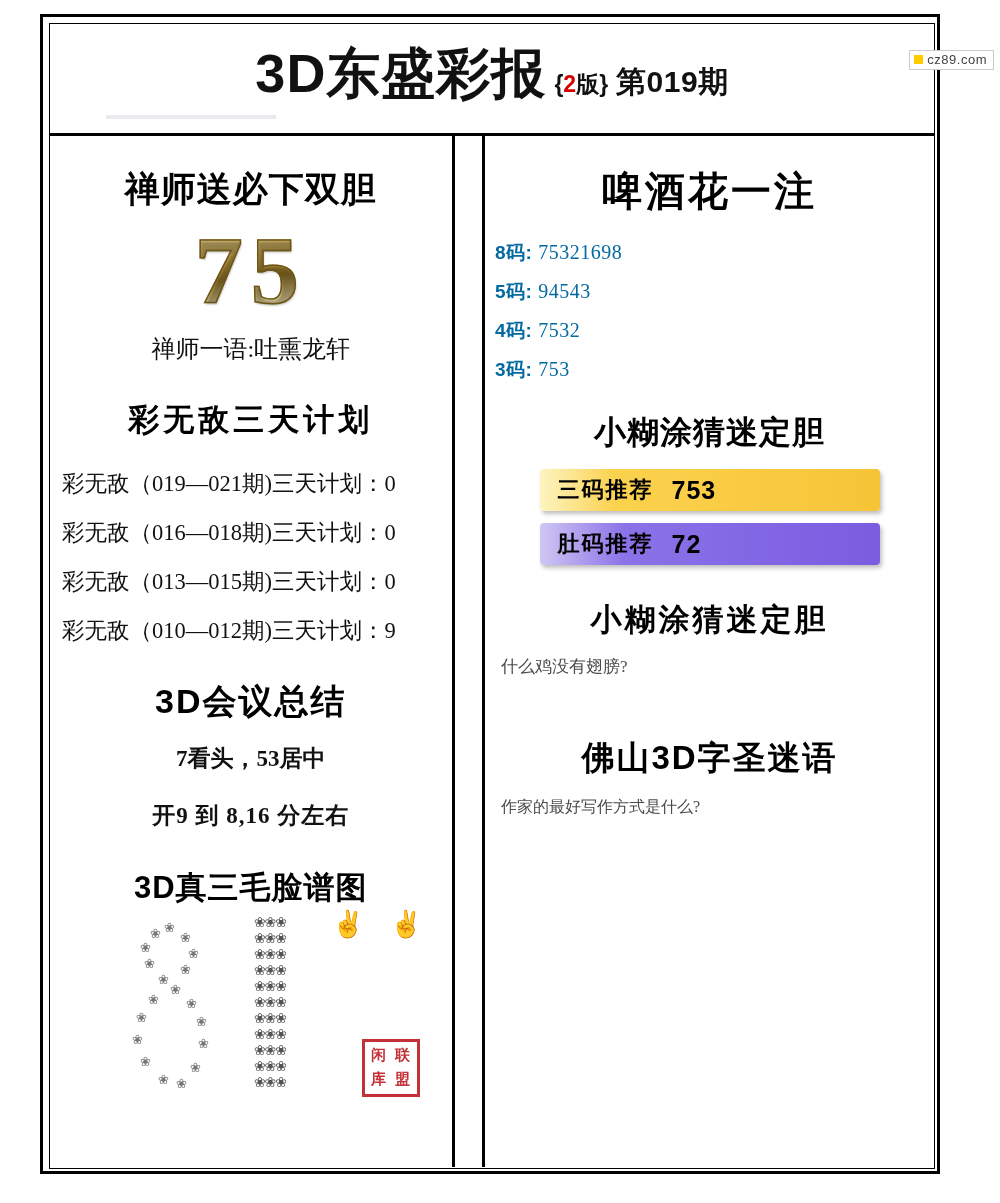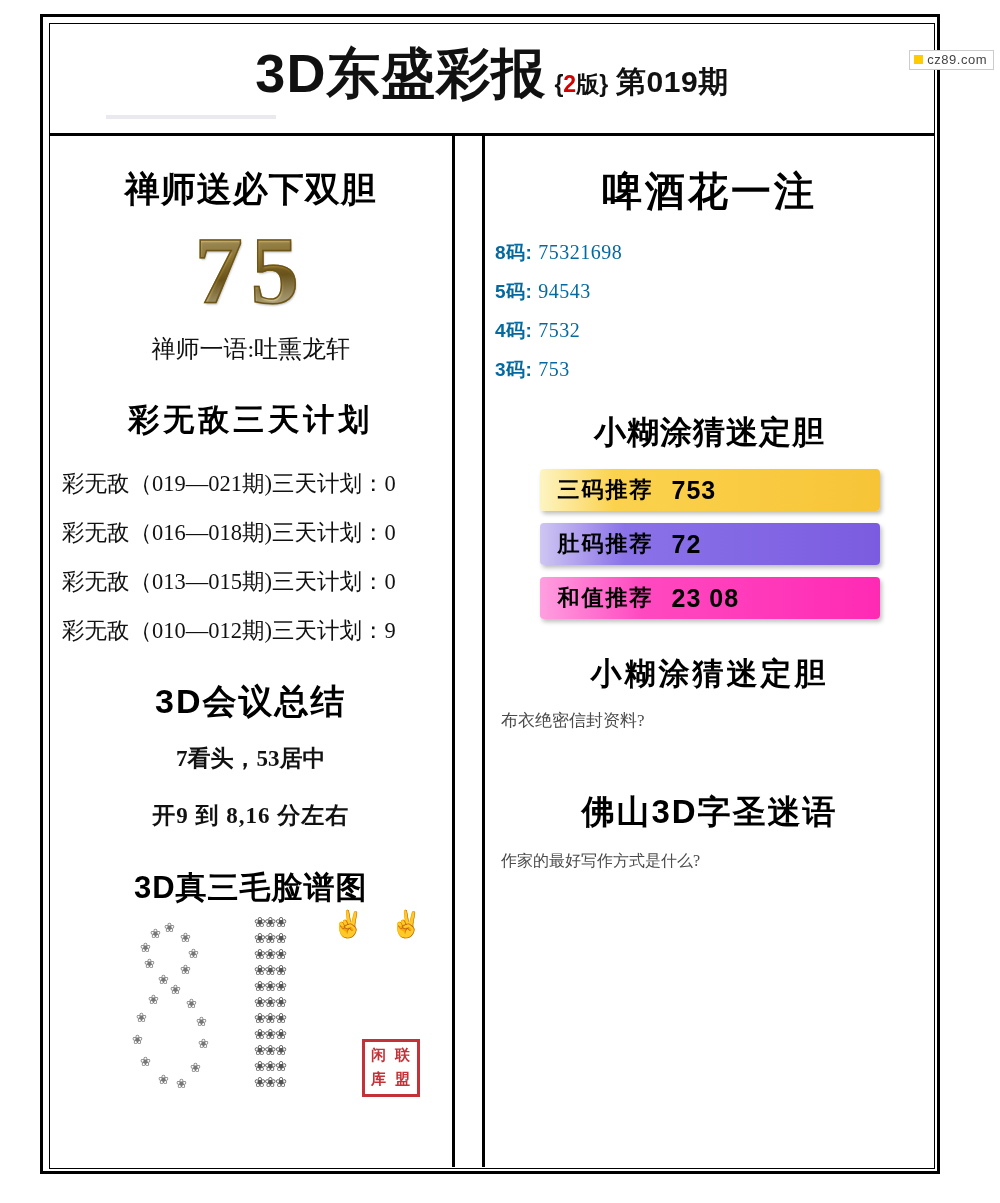--- a/index.html
+++ b/index.html
@@ -444,27 +444,23 @@
 
         <div class="bars">
           <div class="bar y">
             <span class="label">三码推荐</span>
             <span class="value">753</span>
           </div>
           <div class="bar p">
             <span class="label">肚码推荐</span>
             <span class="value">72</span>
           </div>
-          <div class="bar m">
-            <span class="label">和值推荐</span>
-            <span class="value">23 08</span>
-          </div>
         </div>
 
         <div class="h-black h2-riddle">小糊涂猜迷定胆</div>
-        <div class="riddle-q">布衣绝密信封资料?</div>
+        <div class="riddle-q">什么鸡没有翅膀?</div>
 
         <div class="h-black h2-riddle2">佛山3D字圣迷语</div>
         <div class="riddle-q2">作家的最好写作方式是什么?</div>
       </div>
     </div>
   </div>
 </div>
 
 </body></html>

